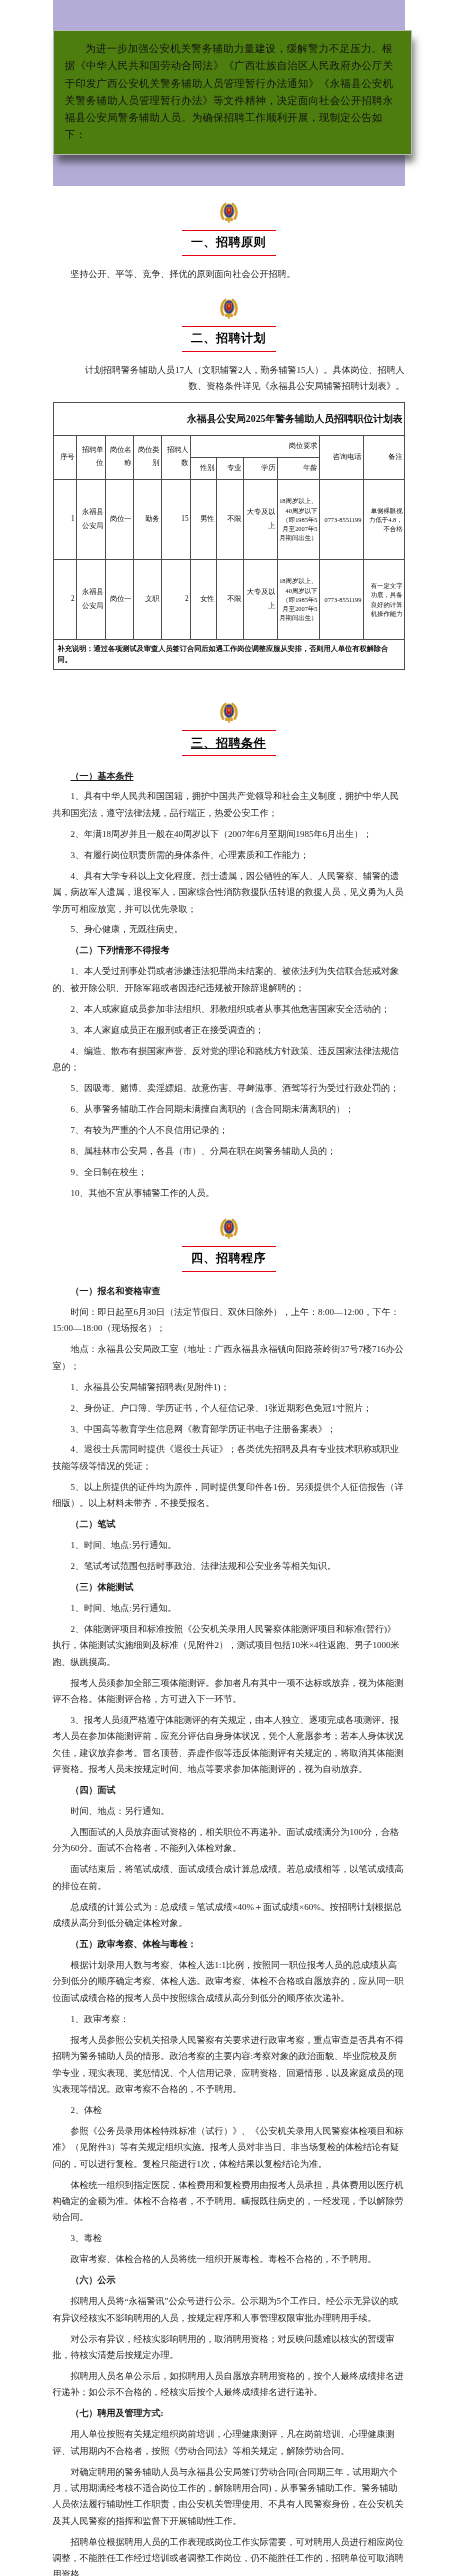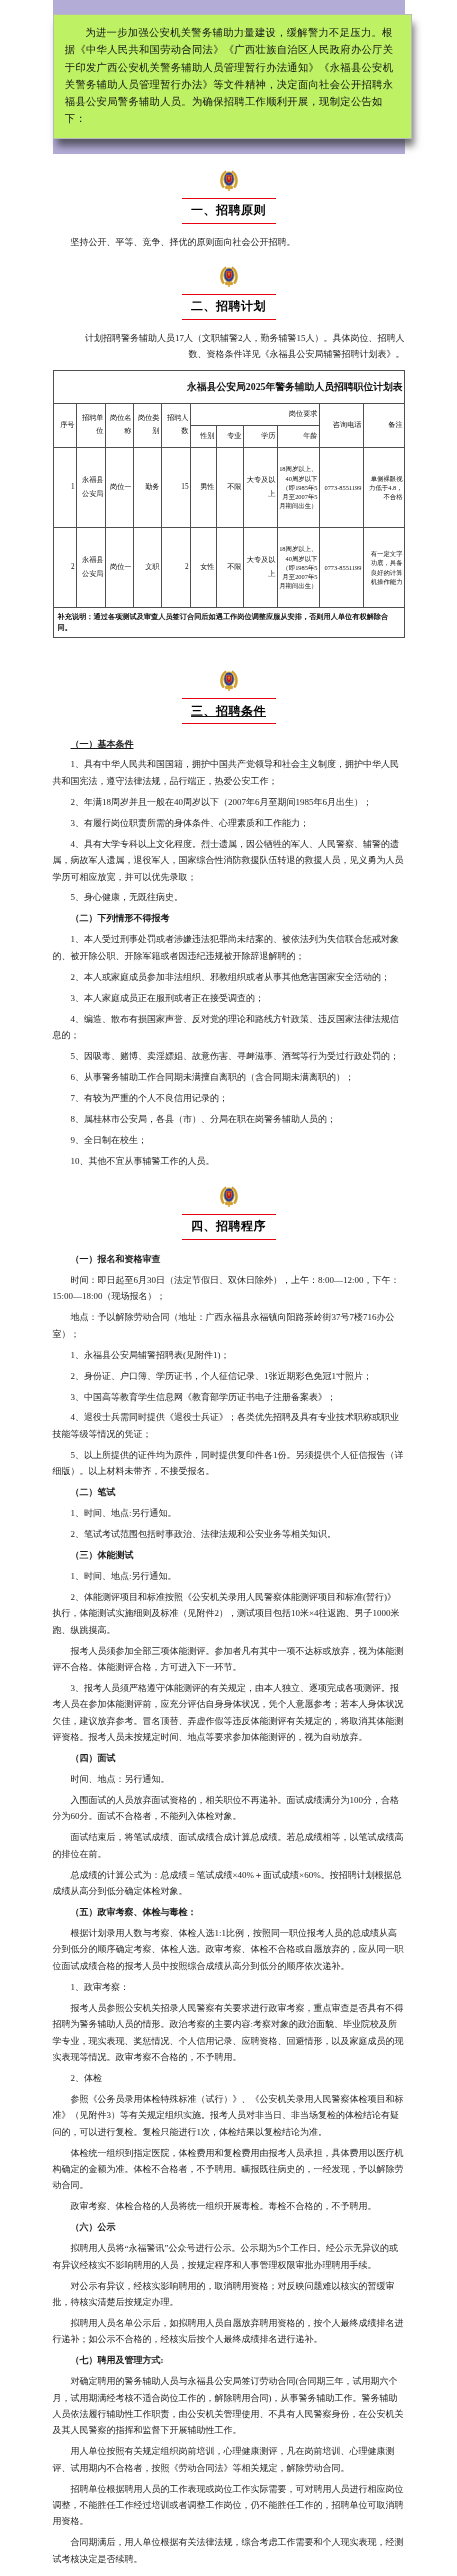--- a/index.html
+++ b/index.html
@@ -6,21 +6,21 @@
   body{
     width:457px;height:2622px;overflow:hidden;background:#ffffff;
     font-family:"Liberation Serif","DejaVu Serif",serif;color:#1c1c1c;
   }
   .page{width:457px;}
   .col{width:352px;margin:0 auto;}
 
   
   .hero{width:352px;margin:0 auto;background:#b3acd7;padding:14px 0 15.5px 0;}
   .hero-box{
-    width:359px;margin:0 auto;background:#bef264;border:0.5px solid #b9b9b9;
+    width:359px;margin:16px auto;background:#4d7c0f;border:0.5px solid #b9b9b9;
     box-shadow:3.1px 8.2px 7.2px -1px rgba(40,40,40,0.65);
     padding:9.3px 11.3px 10.3px 11.3px;box-sizing:border-box;
   }
   .hero-box p{
     margin:0;font-size:10.3px;line-height:1.67;text-indent:2em;color:#111;
     letter-spacing:0.3px;font-weight:500;
   }
 
   
   .sec-head{text-align:center;margin:12.4px 0 3.1px 0;}
@@ -204,21 +204,21 @@
     <div class="sec-head" style="margin-top:13.4px;">
       <svg class="badge" viewBox="0 0 64 64">
           <use href="#police-badge"></use>
         </svg>
       <div class="rule"></div>
       <div class="sec-title">四、招聘程序</div>
       <div class="rule"></div>
     </div>
     <p class="subhead" style="margin-top:11.3px;">（一）报名和资格审查</p>
     <p>时间：即日起至6月30日（法定节假日、双休日除外），上午：8:00—12:00，下午：15:00—18:00（现场报名）；</p>
-    <p>地点：予以解除劳动合同（地址：广西永福县永福镇向阳路茶岭街37号7楼716办公室）；</p>
+    <p>地点：永福县公安局政工室（地址：广西永福县永福镇向阳路茶岭街37号7楼716办公室）；</p>
     <p>1、永福县公安局辅警招聘表(见附件1)；</p>
     <p>2、身份证、户口簿、学历证书，个人征信记录、1张近期彩色免冠1寸照片；</p>
     <p>3、中国高等教育学生信息网《教育部学历证书电子注册备案表》；</p>
     <p>4、退役士兵需同时提供《退役士兵证》；各类优先招聘及具有专业技术职称或职业技能等级等情况的凭证；</p>
     <p>5、以上所提供的证件均为原件，同时提供复印件各1份。另须提供个人征信报告（详细版）。以上材料未带齐，不接受报名。</p>
     <p class="subhead">（二）笔试</p>
     <p>1、时间、地点:另行通知。</p>
     <p>2、笔试考试范围包括时事政治、法律法规和公安业务等相关知识。</p>
     <p class="subhead">（三）体能测试</p>
     <p>1、时间、地点:另行通知。</p>
@@ -230,26 +230,27 @@
     <p>入围面试的人员放弃面试资格的，相关职位不再递补。面试成绩满分为100分，合格分为60分。面试不合格者，不能列入体检对象。</p>
     <p>面试结束后，将笔试成绩、面试成绩合成计算总成绩。若总成绩相等，以笔试成绩高的排位在前。</p>
     <p>总成绩的计算公式为：总成绩＝笔试成绩×40%＋面试成绩×60%。按招聘计划根据总成绩从高分到低分确定体检对象。</p>
     <p class="subhead">（五）政审考察、体检与毒检：</p>
     <p>根据计划录用人数与考察、体检人选1:1比例，按照同一职位报考人员的总成绩从高分到低分的顺序确定考察、体检人选。政审考察、体检不合格或自愿放弃的，应从同一职位面试成绩合格的报考人员中按照综合成绩从高分到低分的顺序依次递补。</p>
     <p>1、政审考察：</p>
     <p>报考人员参照公安机关招录人民警察有关要求进行政审考察，重点审查是否具有不得招聘为警务辅助人员的情形。政治考察的主要内容:考察对象的政治面貌、毕业院校及所学专业，现实表现、奖惩情况、个人信用记录、应聘资格、回避情形，以及家庭成员的现实表现等情况。政审考察不合格的，不予聘用。</p>
     <p>2、体检</p>
     <p>参照《公务员录用体检特殊标准（试行）》、《公安机关录用人民警察体检项目和标准》（见附件3）等有关规定组织实施。报考人员对非当日、非当场复检的体检结论有疑问的，可以进行复检。复检只能进行1次，体检结果以复检结论为准。</p>
     <p>体检统一组织到指定医院，体检费用和复检费用由报考人员承担，具体费用以医疗机构确定的金额为准。体检不合格者，不予聘用。瞒报既往病史的，一经发现，予以解除劳动合同。</p>
+    <p>3、毒检</p>
     <p>政审考察、体检合格的人员将统一组织开展毒检。毒检不合格的，不予聘用。</p>
     <p class="subhead">（六）公示</p>
     <p>拟聘用人员将“永福警讯”公众号进行公示。公示期为5个工作日。经公示无异议的或有异议经核实不影响聘用的人员，按规定程序和人事管理权限审批办理聘用手续。</p>
     <p>对公示有异议，经核实影响聘用的，取消聘用资格；对反映问题难以核实的暂缓审批，待核实清楚后按规定办理。</p>
     <p>拟聘用人员名单公示后，如拟聘用人员自愿放弃聘用资格的，按个人最终成绩排名进行递补；如公示不合格的，经核实后按个人最终成绩排名进行递补。</p>
     <p class="subhead">（七）聘用及管理方式:</p>
+    <p>用人单位按照有关规定组织岗前培训，心理健康测评，凡在岗前培训、心理健康测评、试用期内不合格者，按照《劳动合同法》等相关规定，解除劳动合同。</p>
     <p>对确定聘用的警务辅助人员与永福县公安局签订劳动合同(合同期三年，试用期六个月，试用期满经考核不适合岗位工作的，解除聘用合同)，从事警务辅助工作。警务辅助人员依法履行辅助性工作职责，由公安机关管理使用、不具有人民警察身份，在公安机关及其人民警察的指挥和监督下开展辅助性工作。</p>
-    <p>用人单位按照有关规定组织岗前培训，心理健康测评，凡在岗前培训、心理健康测评、试用期内不合格者，按照《劳动合同法》等相关规定，解除劳动合同。</p>
     <p>招聘单位根据聘用人员的工作表现或岗位工作实际需要，可对聘用人员进行相应岗位调整，不能胜任工作经过培训或者调整工作岗位，仍不能胜任工作的，招聘单位可取消聘用资格。</p>
     <p>合同期满后，用人单位根据有关法律法规，综合考虑工作需要和个人现实表现，经测试考核决定是否续聘。</p>
 
   </div>
 </div>
 
 
 </body></html>

